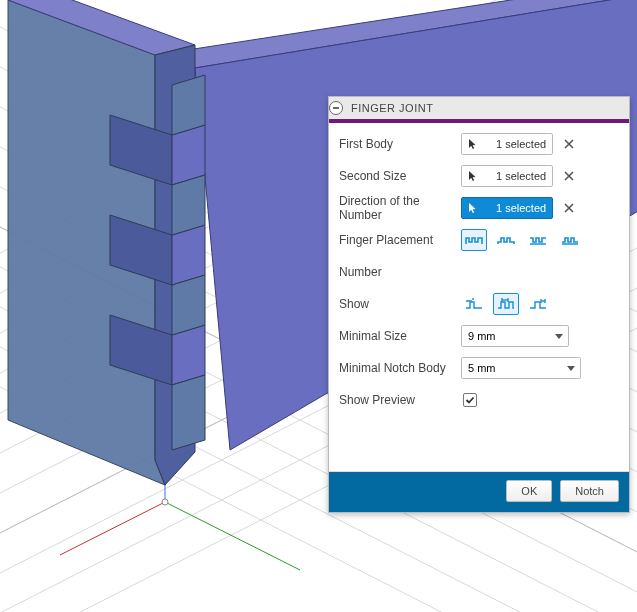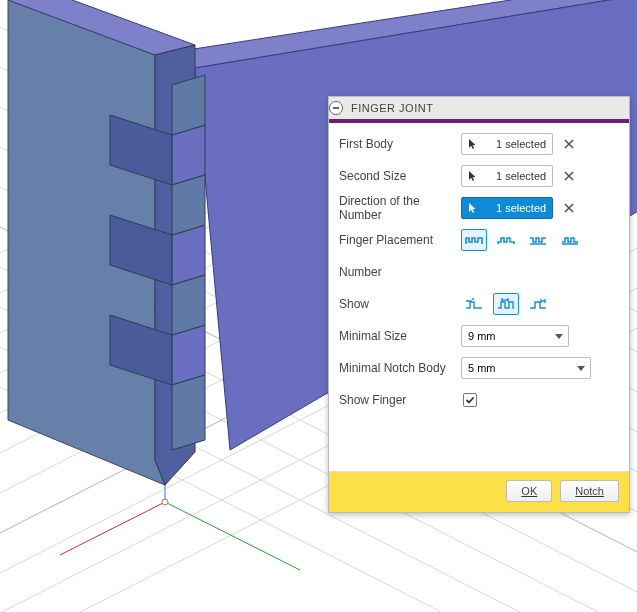--- a/index.html
+++ b/index.html
@@ -32,21 +32,21 @@
 
   
   .select, .tfield { height:22px; border:1px solid #bbb; border-radius:2px; background:#fff; display:flex; align-items:center; padding:0 4px 0 6px; font-size:11px; width:100px; justify-content:space-between; }
   .select .caret, .tfield .caret { width:10px; display:flex; justify-content:center; }
   .select .fx { font-style:italic; color:#777; margin-right:4px; }
   .tfield input { border:none; outline:none; width:60px; font-size:11px; font-family:inherit; padding:0; }
 
   .checkbox { width:14px; height:14px; border:1px solid #777; border-radius:2px; background:#fff; display:flex; align-items:center; justify-content:center; margin-left:2px; }
   .checkbox svg { display:block; }
 
-  .footer { display:flex; justify-content:flex-end; gap:8px; padding:8px 10px 10px 10px; border-top:1px solid #ddd; background:#fde047; margin-top:50px;text-decoration:underline; }
+  .footer { display:flex; justify-content:flex-end; gap:8px; padding:8px 10px 10px 10px; border-top:1px solid #ddd; background:#0369a1; margin-top:50px; }
   .btn { height:22px; padding:0 14px; border:1px solid #bbb; border-radius:2px; background:linear-gradient(#fff,#eee); display:flex; align-items:center; font-size:11px; color:#444; }
 
   svg.model-svg { display:block; }
 </style>
 </head>
 <body>
 
 <div class="stage">
 
   <svg class="viewport model-svg" width="637" height="612" viewBox="0 0 637 612">
@@ -266,33 +266,33 @@
                   <path d="M0 0 L8 0 L4 5 Z" fill="#555"></path>
                 </svg>
             </span>
           </div>
         </div>
       </div>
 
       <div class="row">
         <div class="label">Minimal Notch Body</div>
         <div class="controls">
-          <div class="tfield" style="width:130px">
+          <div class="tfield" style="width:120px">
             <input type="text" value="5 mm" style="">
             <span class="caret">
               <svg width="8" height="5" viewBox="0 0 8 5">
                   <path d="M0 0 L8 0 L4 5 Z" fill="#555"></path>
                 </svg>
             </span>
           </div>
         </div>
       </div>
 
       <div class="row">
-        <div class="label">Show Finger</div>
+        <div class="label">Show Preview</div>
         <div class="controls">
           <div class="checkbox">
             <svg width="10" height="10" viewBox="0 0 10 10">
                 <path d="M1.5 5 L4 7.5 L8.5 2.5" fill="none" stroke="#333" stroke-width="1.8"></path>
               </svg>
           </div>
         </div>
       </div>
 
     </div>

